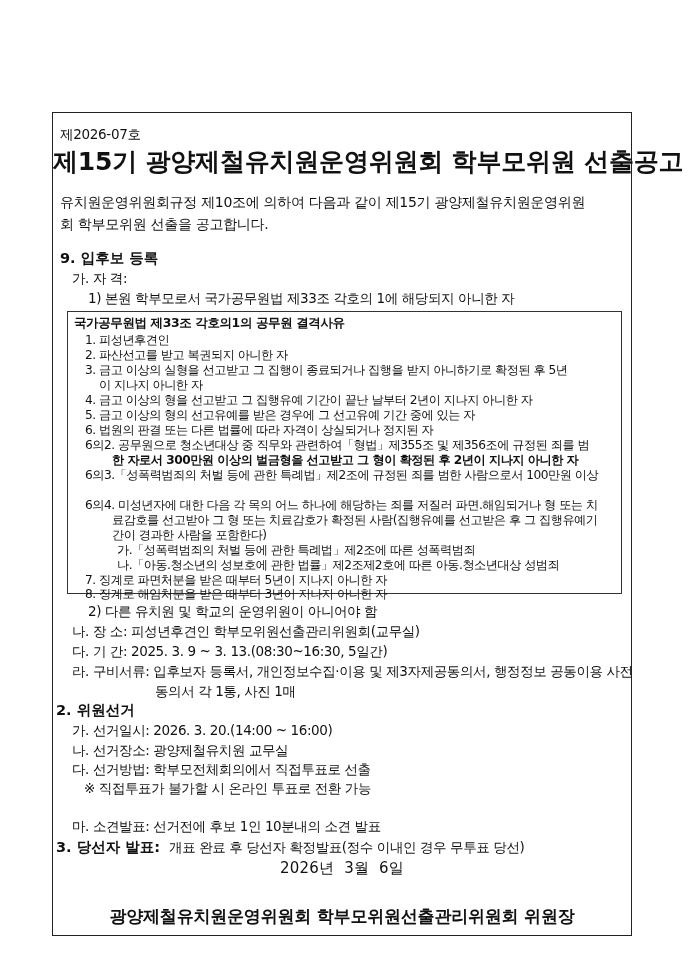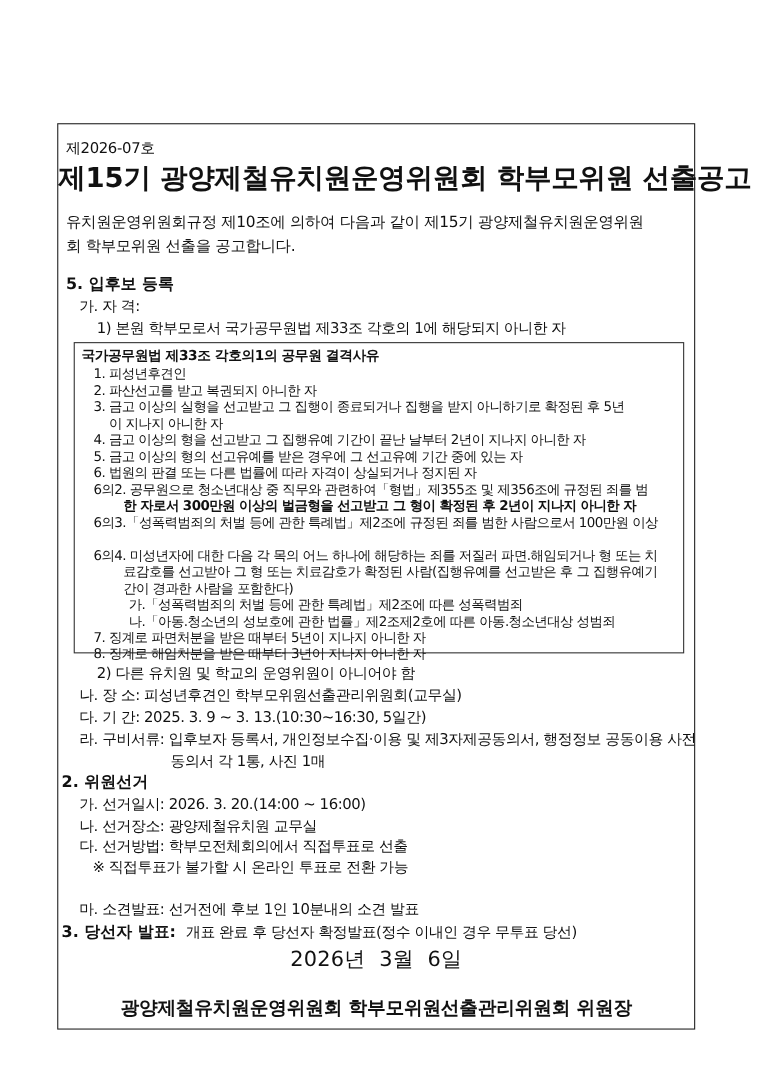--- a/index.html
+++ b/index.html
@@ -9,35 +9,35 @@
                 border: 1.5px solid #222; box-sizing: content-box; margin-top: 26px; }
     .abs { position: absolute; white-space: nowrap; }
     .doc-number { left: 7px; top: 13px; font-size: 13.5px; letter-spacing: -0.3px; }
     .doc-title { left: 0; width: 578px; text-align: center; top: 32px; font-size: 25px; font-weight: bold; letter-spacing: -0.2px; }
     .intro { left: 7px; top: 78px; font-size: 14px; line-height: 22px; white-space: normal; width: 566px; letter-spacing: -0.3px; text-align: justify; }
     .sec { font-size: 14.5px; font-weight: bold; }
     .line { font-size: 13.5px; letter-spacing: -0.4px; }
     .inner-box { position: absolute; left: 14px; top: 198px; width: 553px; height: 281px; border: 1px solid #333; }
     .ib-title { position: absolute; left: 6px; top: 3px; font-size: 12.5px; font-weight: bold; letter-spacing: -0.4px; white-space: nowrap; }
     .ib-line { position: absolute; font-size: 12.2px; letter-spacing: -0.5px; white-space: nowrap; }
-    .sig-date { left: 0; width: 578px; text-align: center; top: 746px; font-size: 19px; letter-spacing: 0.2px; }
+    .sig-date { left: 0; width: 578px; text-align: center; top: 746px; font-size: 15px; letter-spacing: 0.2px; }
     .sig-org { left: 0; width: 578px; text-align: center; top: 792px; font-size: 17px; font-weight: bold; letter-spacing: -0.2px; }
   </style>
 </head>
 <body>
 
 <div class="page-box">
   <div class="abs doc-number">제2026-07호</div>
   <div class="abs doc-title">제15기 광양제철유치원운영위원회 학부모위원 선출공고</div>
   <div class="abs intro">
     <div style="white-space:nowrap;">유치원운영위원회규정 제10조에 의하여 다음과 같이 제15기 광양제철유치원운영위원</div>
     <div>회 학부모위원 선출을 공고합니다.</div>
   </div>
 
-  <div class="abs sec" style="left:7px; top:136px;">5. 입후보 등록</div>
+  <div class="abs sec" style="left:7px; top:136px;">9. 입후보 등록</div>
   <div class="abs line" style="left:19px; top:157px;">가. 자 격:</div>
   <div class="abs line" style="left:35px; top:177px;">1) 본원 학부모로서 국가공무원법 제33조 각호의 1에 해당되지 아니한 자</div>
 
   <div class="inner-box">
     <div class="ib-title">국가공무원법 제33조 각호의1의 공무원 결격사유</div>
     <div class="ib-line" style="left:17px; top:20px;">1. 피성년후견인</div>
     <div class="ib-line" style="left:17px; top:35px;">2. 파산선고를 받고 복권되지 아니한 자</div>
     <div class="ib-line" style="left:17px; top:50px;">3. 금고 이상의 실형을 선고받고 그 집행이 종료되거나 집행을 받지 아니하기로 확정된 후 5년</div>
     <div class="ib-line" style="left:31px; top:65px;">이 지나지 아니한 자</div>
     <div class="ib-line" style="left:17px; top:80px;">4. 금고 이상의 형을 선고받고 그 집행유예 기간이 끝난 날부터 2년이 지나지 아니한 자</div>
@@ -50,21 +50,21 @@
     <div class="ib-line" style="left:44px; top:200px;">료감호를 선고받아 그 형 또는 치료감호가 확정된 사람(집행유예를 선고받은 후 그 집행유예기</div>
     <div class="ib-line" style="left:44px; top:215px;">간이 경과한 사람을 포함한다)</div>
     <div class="ib-line" style="left:49px; top:230px;">가.「성폭력범죄의 처벌 등에 관한 특례법」제2조에 따른 성폭력범죄</div>
     <div class="ib-line" style="left:49px; top:245px;">나.「아동.청소년의 성보호에 관한 법률」제2조제2호에 따른 아동.청소년대상 성범죄</div>
     <div class="ib-line" style="left:17px; top:250px; top:260px;">7. 징계로 파면처분을 받은 때부터 5년이 지나지 아니한 자</div>
     <div class="ib-line" style="left:17px; top:275px; top:274px;">8. 징계로 해임처분을 받은 때부터 3년이 지나지 아니한 자</div>
   </div>
 
   <div class="abs line" style="left:35px; top:490px;">2) 다른 유치원 및 학교의 운영위원이 아니어야 함</div>
   <div class="abs line" style="left:19px; top:510px;">나. 장 소: 피성년후견인 학부모위원선출관리위원회(교무실)</div>
-  <div class="abs line" style="left:19px; top:530px;">다. 기 간: 2025. 3. 9 ~ 3. 13.(10:30~16:30, 5일간)</div>
+  <div class="abs line" style="left:19px; top:530px;">다. 기 간: 2025. 3. 9 ~ 3. 13.(08:30~16:30, 5일간)</div>
   <div class="abs line" style="left:19px; top:550px;">라. 구비서류: 입후보자 등록서, 개인정보수집·이용 및 제3자제공동의서, 행정정보 공동이용 사전</div>
   <div class="abs line" style="left:102px; top:570px;">동의서 각 1통, 사진 1매</div>
 
   <div class="abs sec" style="left:3px; top:588px;">2. 위원선거</div>
   <div class="abs line" style="left:19px; top:609px;">가. 선거일시: 2026. 3. 20.(14:00 ~ 16:00)</div>
   <div class="abs line" style="left:19px; top:629px;">나. 선거장소: 광양제철유치원 교무실</div>
   <div class="abs line" style="left:19px; top:648px;">다. 선거방법: 학부모전체회의에서 직접투표로 선출</div>
   <div class="abs line" style="left:31px; top:667px;">※ 직접투표가 불가할 시 온라인 투표로 전환 가능</div>
   <div class="abs line" style="left:19px; top:705px;">마. 소견발표: 선거전에 후보 1인 10분내의 소견 발표</div>
 

